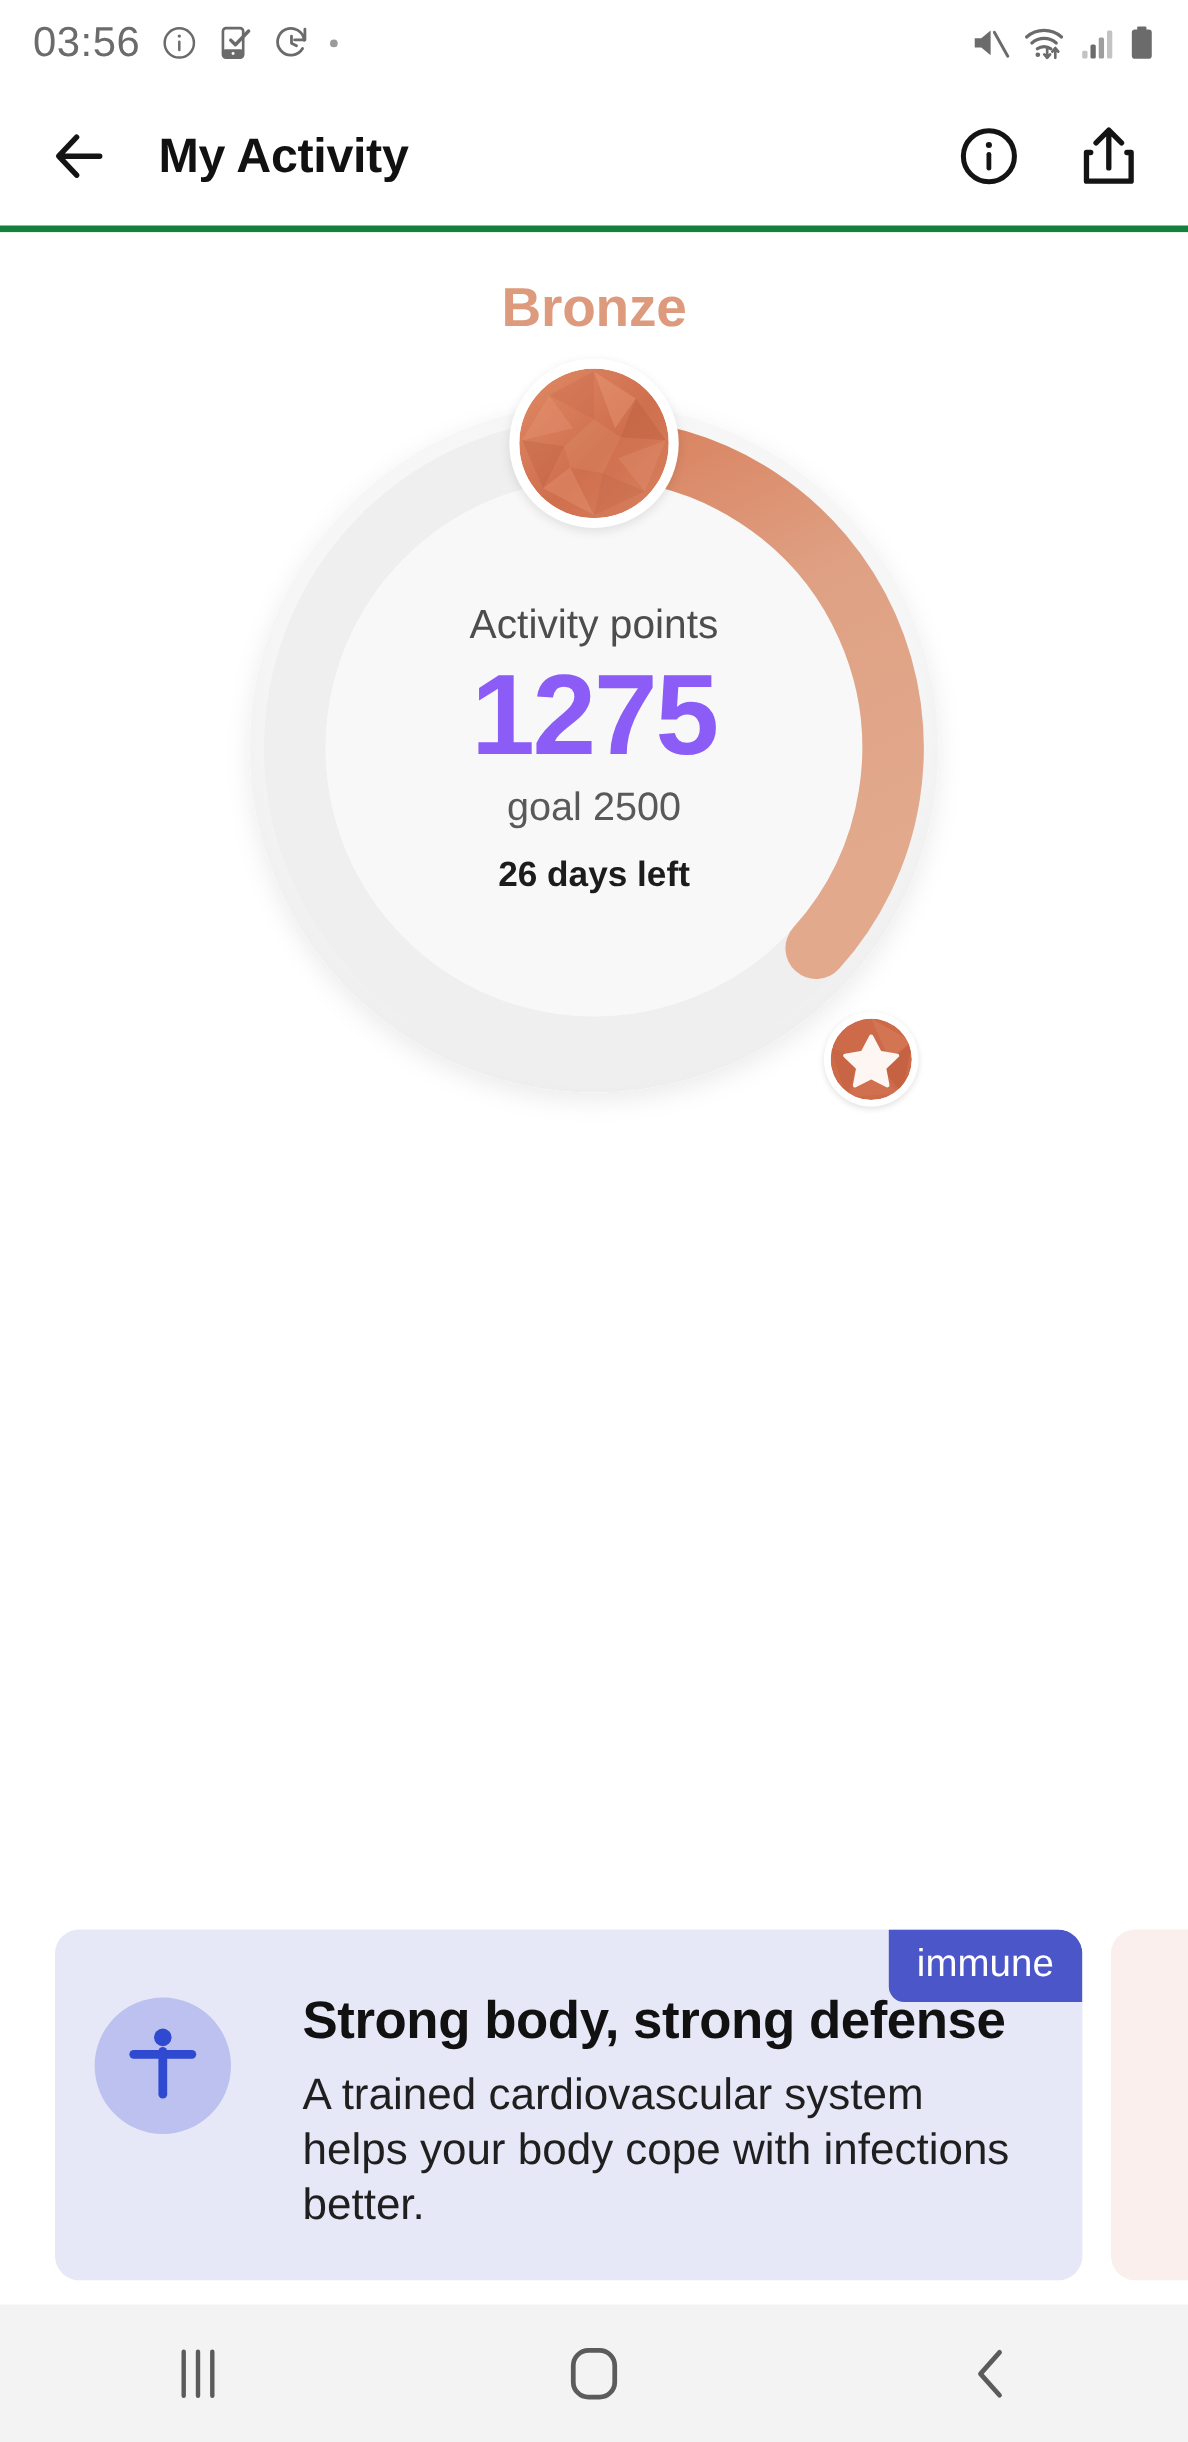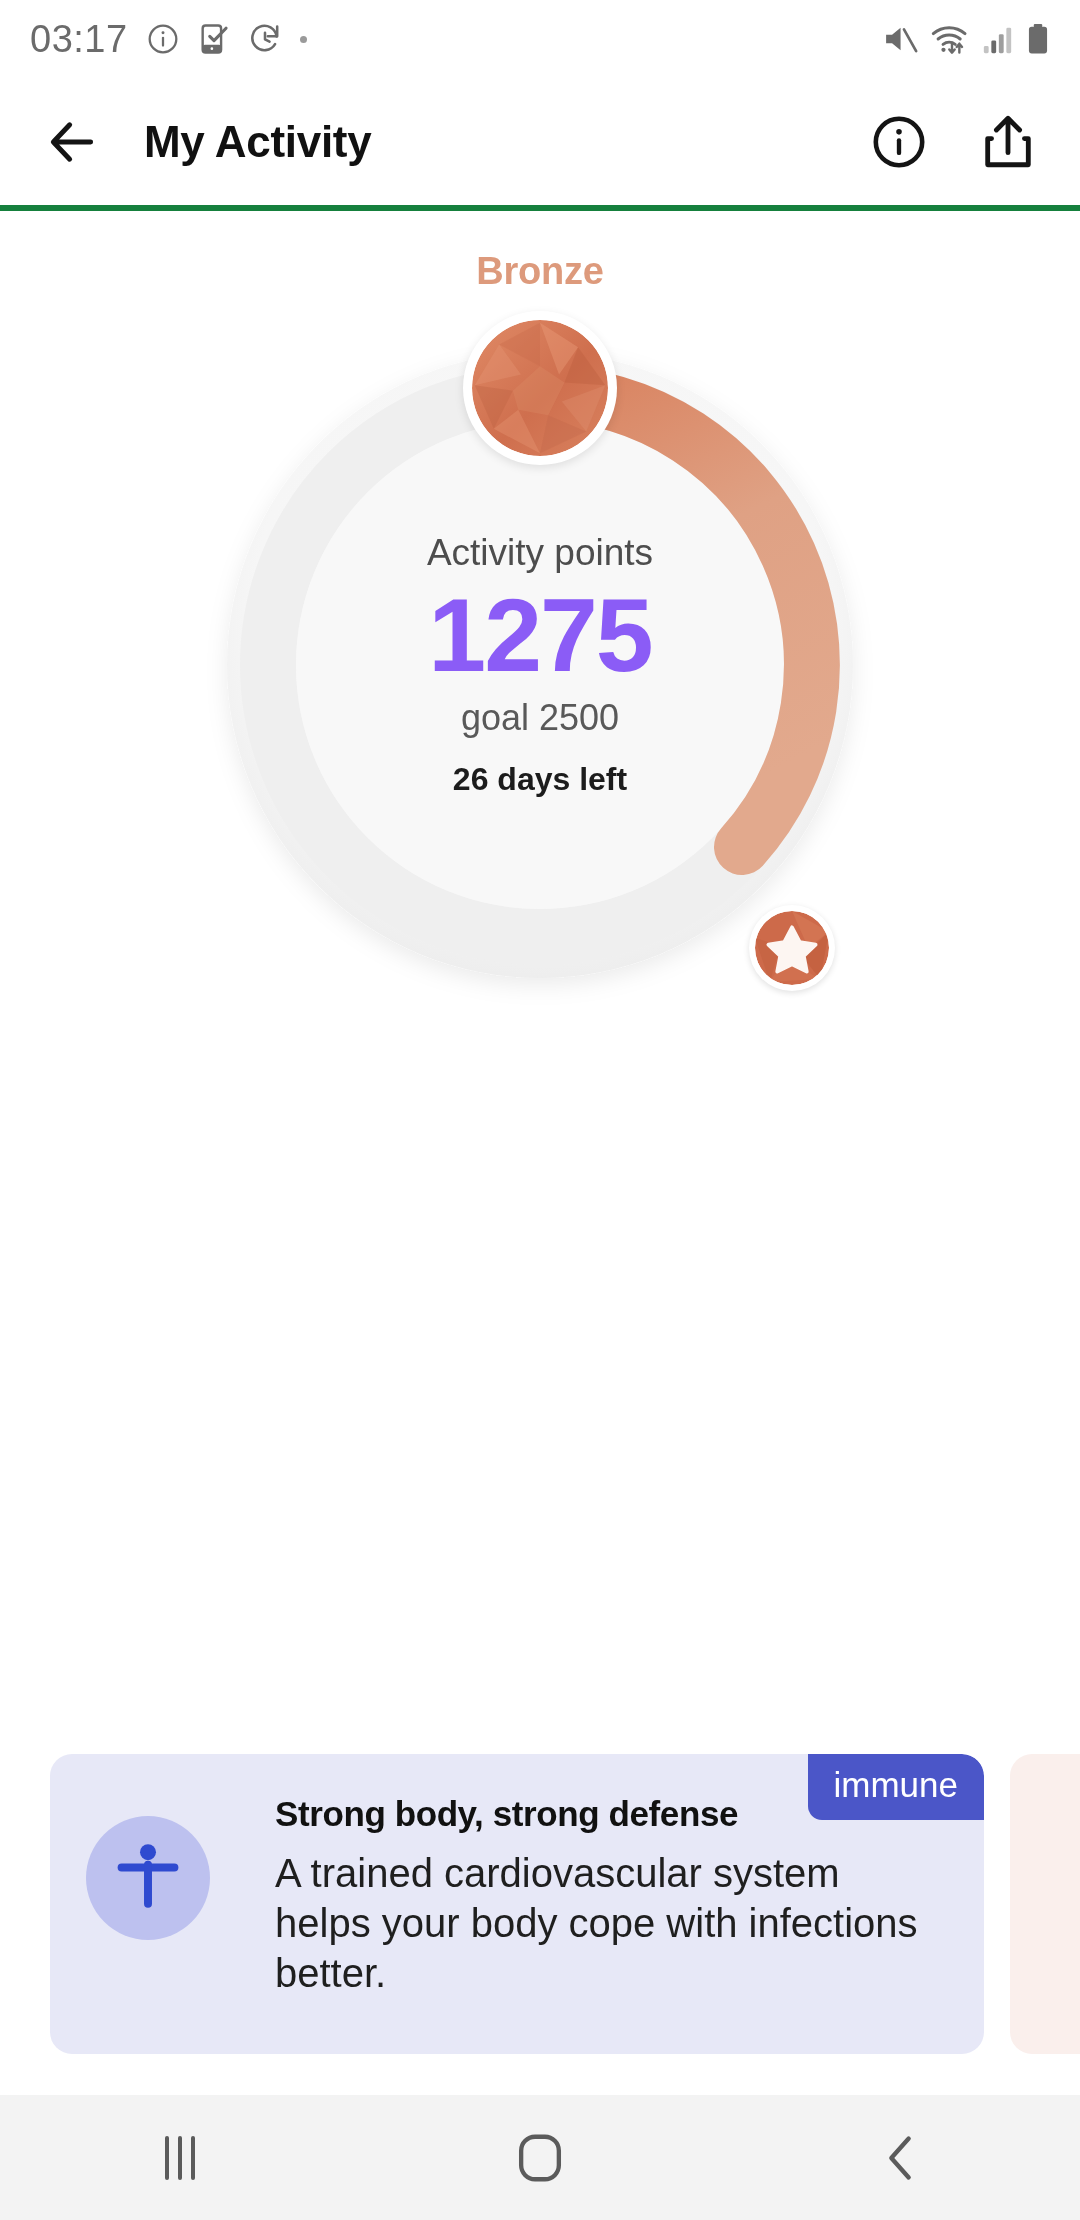--- a/index.html
+++ b/index.html
@@ -43,21 +43,21 @@
 
   
   .content {
     position:absolute; top:212px; left:0; right:0; bottom:125px;
     background:#ffffff; overflow:hidden;
   }
 
   
   .level-title {
     text-align:center;
-    font-size:38px; font-weight:bold;
+    font-size:50px; font-weight:bold;
     color:#dd9a7c;
     margin-top:38px;
     letter-spacing:-0.2px;
   }
 
   
   .ring-wrap {
     position:relative;
     width:700px; height:700px;
     margin:22px auto 0;
@@ -142,22 +142,22 @@
   }
   .card-icon-circle {
     flex:0 0 auto;
     width:124px; height:124px; border-radius:50%;
     background:#bdc1ef;
     display:flex; align-items:center; justify-content:center;
     margin-top:22px;
   }
   .card-text { margin-left:44px; padding-right:10px; }
   .card-title {
-    font-size:35px; font-weight:bold; color:#111111;
-    letter-spacing:-0.4px;
+    font-size:48px; font-weight:bold; color:#111111;
+    margin-top:16px; letter-spacing:-0.4px;
   }
   .card-body {
     font-size:40px; color:#1f1f1f; line-height:1.25;
     margin-top:14px; max-width:700px;
   }
   .card-peek {
     width:120px;
     min-height:300px;
     background:#faefec;
   }
@@ -176,21 +176,21 @@
   .nav-recents { display:flex; gap:9px; }
   .nav-recents span {
     display:block; width:4px; height:44px; background:#5b5b5b; border-radius:2px;
   }
 </style>
 </head>
 <body>
 
 <div class="statusbar">
   <div class="sb-left">
-    <div class="sb-time">03:17</div>
+    <div class="sb-time">03:56</div>
 
     <svg class="sb-ico" width="34" height="34" viewBox="0 0 24 24">
       <circle cx="12" cy="12" r="9.4" fill="none" stroke="#6b6b6b" stroke-width="1.6"></circle>
       <circle cx="12" cy="7.6" r="1.05" fill="#6b6b6b"></circle>
       <rect x="11.2" y="10.4" width="1.6" height="7" rx="0.8" fill="#6b6b6b"></rect>
     </svg>
 
     <svg class="sb-ico" width="32" height="34" viewBox="0 0 22 24">
       <rect x="3" y="2.5" width="13" height="19" rx="2" fill="none" stroke="#6b6b6b" stroke-width="1.7"></rect>
       <rect x="3" y="16" width="13" height="5.5" rx="1.6" fill="#6b6b6b"></rect>

